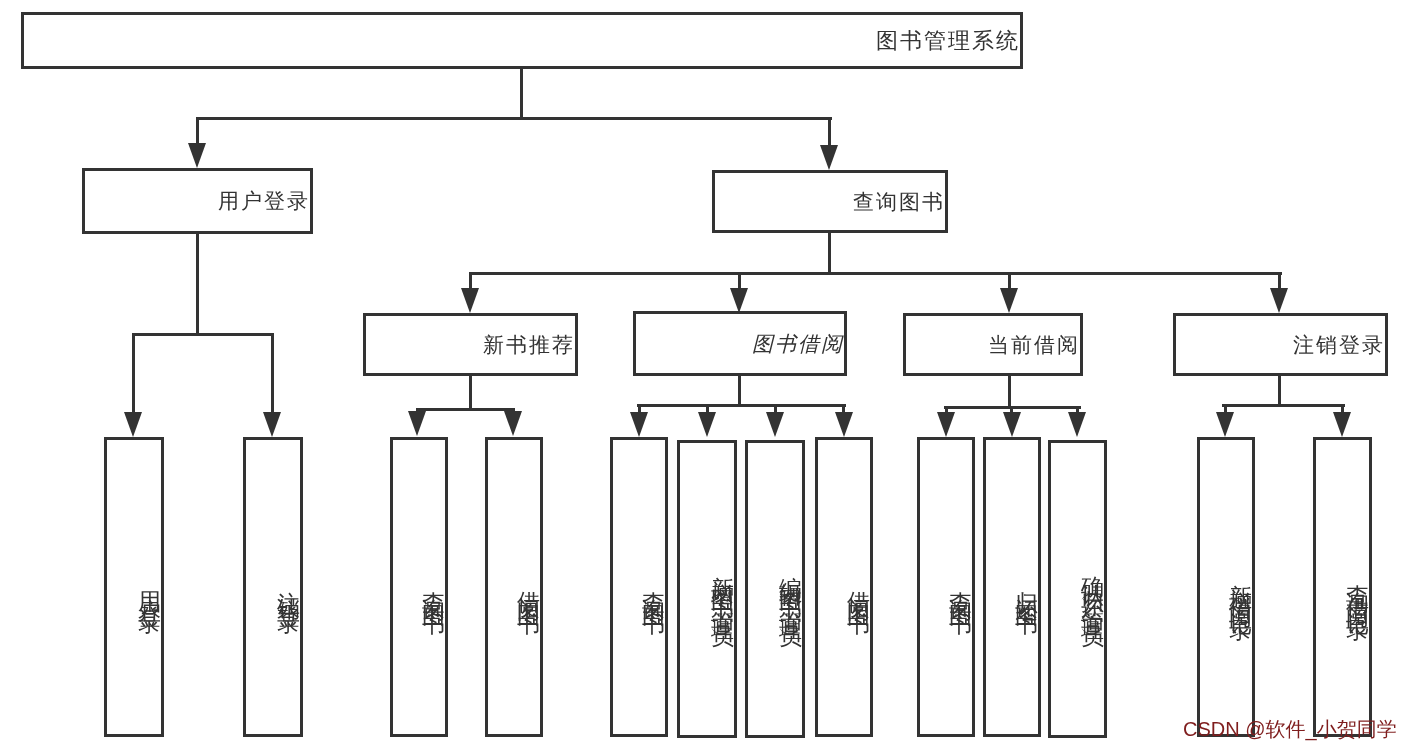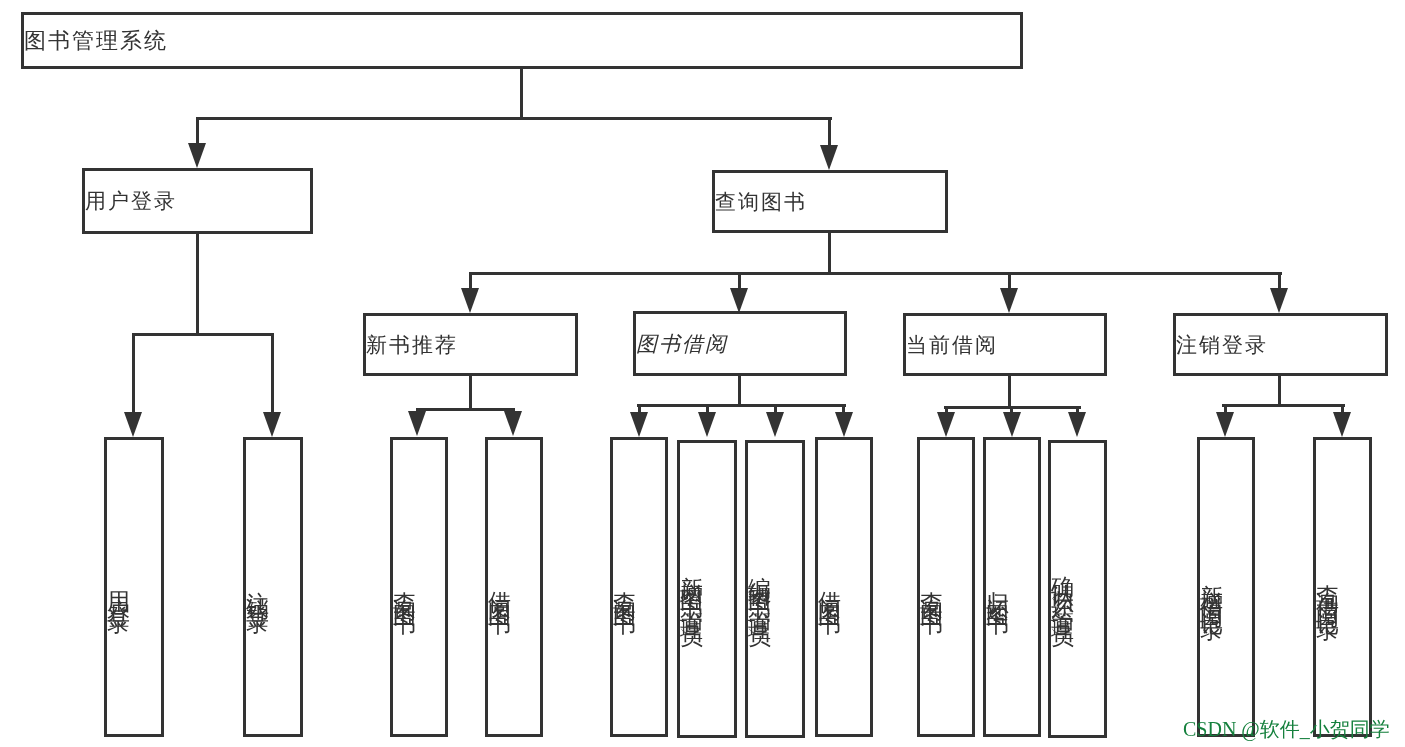--- a/index.html
+++ b/index.html
@@ -15,21 +15,21 @@
     background: #ffffff;
     overflow: hidden;
   }
   .box {
     position: absolute;
     box-sizing: border-box;
     border: 3px solid #333333;
     background: #ffffff;
     display: flex;
     align-items: center;
-    justify-content: flex-start;
+    justify-content: flex-end;
     color: #333333;
   }
   .hlabel {
     font-size: 21px;
     letter-spacing: 2px;
     white-space: nowrap;
   }
   .root-label { font-size: 22px; }
   .vlabel {
     writing-mode: vertical-rl;
@@ -44,25 +44,24 @@
     position: absolute;
     width: 0; height: 0;
     border-left: 9px solid transparent;
     border-right: 9px solid transparent;
     border-top: 25px solid #333333;
   }
   .watermark {
     position: absolute;
     left: 1183px;
     top: 716px;
-    color: #15803d;
+    color: #7f1d1d;
     font-size: 20px;
     white-space: nowrap;
     z-index: 5;
-    font-family: Liberation Serif, serif;
   }
 </style>
 </head>
 <body>
 
 <div id="canvas">
 
   <div class="box" style="left:21px; top:12px; width:1002px; height:57px;">
     <span class="hlabel root-label">图书管理系统</span>
   </div>
@@ -91,21 +90,21 @@
   <div class="ah" style="left:1000px; top:288px;"></div>
   <div class="lv" style="left:1278px; top:272px; height:18px;"></div>
   <div class="ah" style="left:1270px; top:288px;"></div>
 
   <div class="box" style="left:363px; top:313px; width:215px; height:63px;font-family:Liberation Mono, monospace;">
     <span class="hlabel">新书推荐</span>
   </div>
   <div class="box" style="left:633px; top:311px; width:214px; height:65px;font-style:italic;">
     <span class="hlabel">图书借阅</span>
   </div>
-  <div class="box" style="left:903px; top:313px; width:204px; height:63px;">
+  <div class="box" style="left:903px; top:313px; width:180px; height:63px;">
     <span class="hlabel">当前借阅</span>
   </div>
   <div class="box" style="left:1173px; top:313px; width:215px; height:63px;">
     <span class="hlabel">注销登录</span>
   </div>
 
   <div class="lv" style="left:196px; top:231px; height:104px;"></div>
   <div class="lh" style="left:132px; top:333px; width:142px;"></div>
   <div class="lv" style="left:132px; top:333px; height:80px;"></div>
   <div class="ah" style="left:124px; top:412px;"></div>

